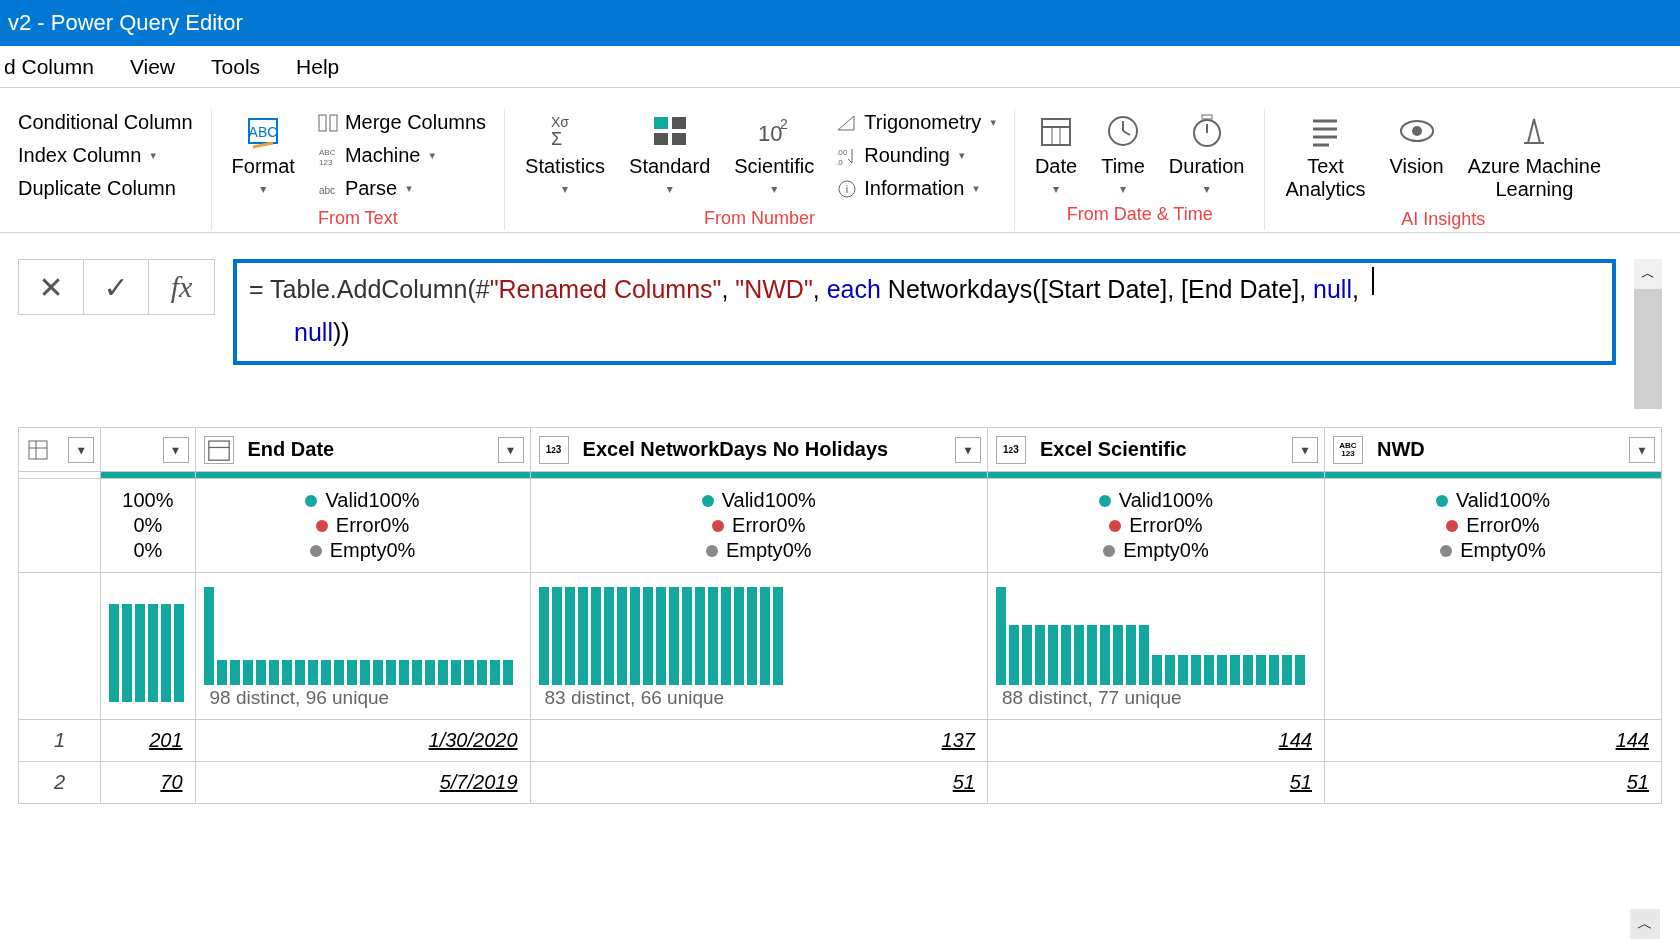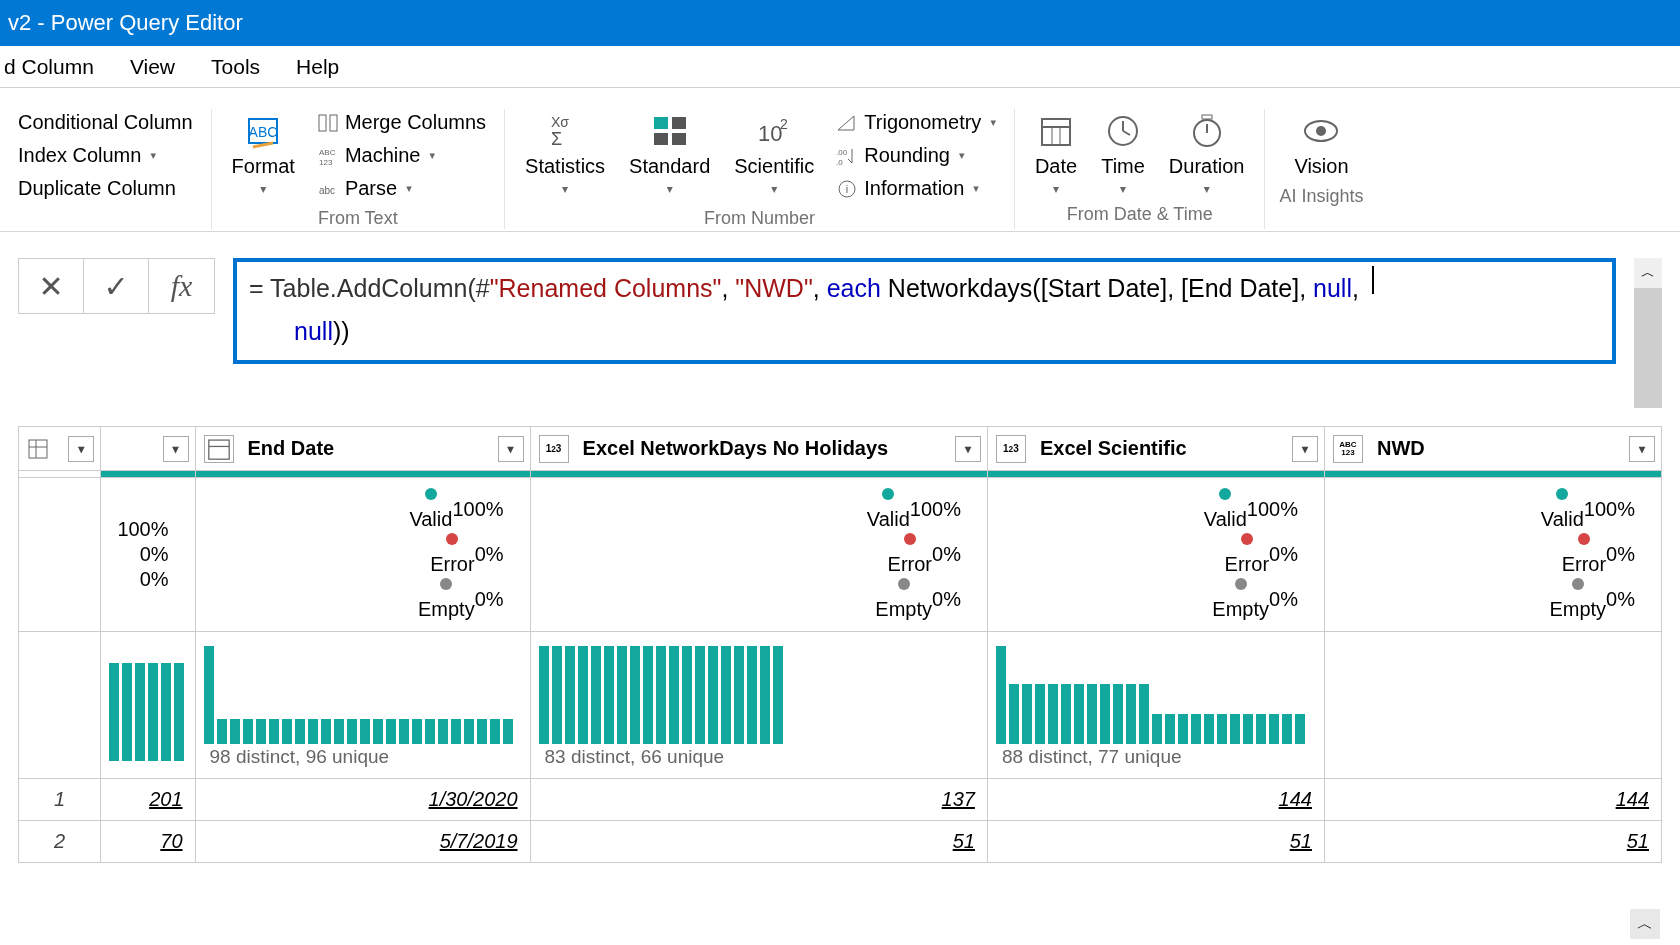--- a/index.html
+++ b/index.html
@@ -11,21 +11,21 @@
 .menubar .item { cursor: pointer; }
 .menubar .first { padding-left: 4px; }
 
 .ribbon { display: flex; padding: 6px 0 2px 0; border-bottom: 1px solid #d8d8d8; }
 .ribbon-group { border-right: 1px solid #e5e5e5; padding: 0 14px; display: flex; flex-direction: column; align-items: center; margin-top: 15px; }
 .ribbon-body { display: flex; align-items: flex-start; gap: 12px; }
 .ribbon-col { display: flex; flex-direction: column; gap: 6px; font-size: 20px; }
 .ribbon-btn { display: flex; align-items: center; gap: 6px; cursor: pointer; white-space: nowrap; padding: 2px 4px; }
 .ribbon-big { display: flex; flex-direction: column; align-items: center; gap: 4px; font-size: 20px; cursor: pointer; padding: 2px 6px; }
 .ribbon-big .caret { font-size: 12px; color: #666; }
-.group-label { font-size: 18px; color: #737373; margin-top: 6px; text-align: center; }
+.group-label { font-size: 18px; color: #ef4444; margin-top: 6px; text-align: center; }
 
 .ricon { width: 40px; height: 40px; display: flex; align-items: center; justify-content: center; font-size: 28px; color: #555; font-weight: 300; }
 .ricon svg { width: 40px; height: 40px; }
 .small-icon { width: 22px; height: 22px; display: inline-flex; align-items: center; justify-content: center; color: #555; }
 .small-icon svg { width: 22px; height: 22px; }
 .caret-dn { font-size: 11px; color: #666; margin-left: 3px; }
 
 .formula-area { padding: 26px 18px 18px 18px; position:relative; }
 .formula-row { display: flex; align-items: flex-start; gap: 18px; }
 .fbtns { display: flex; border: 1px solid #ccc; }
@@ -40,22 +40,22 @@
 .grid-area { padding: 0 18px; }
 .table { border: 1px solid #ccc; width: 100%; border-collapse: collapse; table-layout: fixed; }
 .table th, .table td { border: 1px solid #ccc; font-size: 20px; }
 .hdr { height: 44px; background: #fff; }
 .hdr .cell { display:flex; align-items:center; height:100%; padding:0 8px; gap:8px; position:relative; }
 .hdr .dd { position:absolute; right:6px; top:50%; transform:translateY(-50%); width:26px; height:26px; border:1px solid #aaa; display:flex; align-items:center; justify-content:center; font-size:12px; color:#444; cursor:pointer; }
 .hdr .typeicon { display:inline-flex; align-items:center; justify-content:center; width:30px; height:28px; border:1px solid #aaa; font-size:13px; margin-right:6px; background:#fff;}
 .greenbar { height:6px; background:#12a89d; }
 
 .quality { padding: 8px 14px; }
-.qrow { display:flex; align-items:center; justify-content:flex-end; font-size:20px; margin:2px 12px;}
-.qrow .left { display:flex; align-items:center; gap:8px;flex-direction:column;}
+.qrow { display:flex; align-items:center; justify-content:center; font-size:20px; margin:2px 12px;}
+.qrow .left { display:flex; align-items:center; gap:8px;}
 .dot { width:12px; height:12px; border-radius:50%; display:inline-block;}
 .dot.g{background:#12a89d;} .dot.r{background:#d64545;} .dot.e{background:#888;}
 
 .spark { height:112px; padding:4px 8px 0 8px; display:flex; align-items:flex-end; gap:3px; overflow:hidden;}
 .spark div{ background:#12a89d; flex:0 0 auto; width:10px;}
 .distinct { font-size:19px; color:#666; padding:2px 14px 10px 14px; }
 
 .datarow td { height:42px; }
 .datarow .cell { display:flex; align-items:center; justify-content:flex-end; padding:0 12px; font-style:italic; height:100%;text-decoration:underline;}
 .rownum { text-align:center; font-style:italic; color:#444;}
@@ -249,25 +249,47 @@
       </div>
     </div>
     <div class="group-label">From Date &amp; Time</div>
   </div>
 
   <div class="ribbon-group" style="border-right:none;">
     <div class="ribbon-body">
       <div class="ribbon-big">
         <div class="ricon">
             <svg viewBox="0 0 40 40">
+              <line x1="8" y1="10" x2="32" y2="10" stroke="#666" stroke-width="3"></line>
+              <line x1="8" y1="18" x2="32" y2="18" stroke="#666" stroke-width="3"></line>
+              <line x1="8" y1="26" x2="32" y2="26" stroke="#666" stroke-width="3"></line>
+              <line x1="8" y1="34" x2="24" y2="34" stroke="#666" stroke-width="3"></line>
+            </svg>
+          </div>
+        <span style="text-align:center; white-space:pre;">Text
+Analytics</span>
+      </div>
+      <div class="ribbon-big">
+        <div class="ricon">
+            <svg viewBox="0 0 40 40">
               <ellipse cx="20" cy="20" rx="16" ry="10" fill="none" stroke="#666" stroke-width="2"></ellipse>
               <circle cx="20" cy="20" r="5" fill="#666"></circle>
             </svg>
           </div>
         <span>Vision</span>
+      </div>
+      <div class="ribbon-big">
+        <div class="ricon">
+            <svg viewBox="0 0 40 40">
+              <path d="M14 32 L20 8 L26 32 Z" fill="none" stroke="#666" stroke-width="2"></path>
+              <line x1="10" y1="32" x2="30" y2="32" stroke="#666" stroke-width="2"></line>
+            </svg>
+          </div>
+        <span style="text-align:center; white-space:pre;">Azure Machine
+Learning</span>
       </div>
     </div>
     <div class="group-label">AI Insights</div>
   </div>
 
 </div>
 
 <div class="formula-area">
   <div class="formula-row">
     <div class="fbtns">

